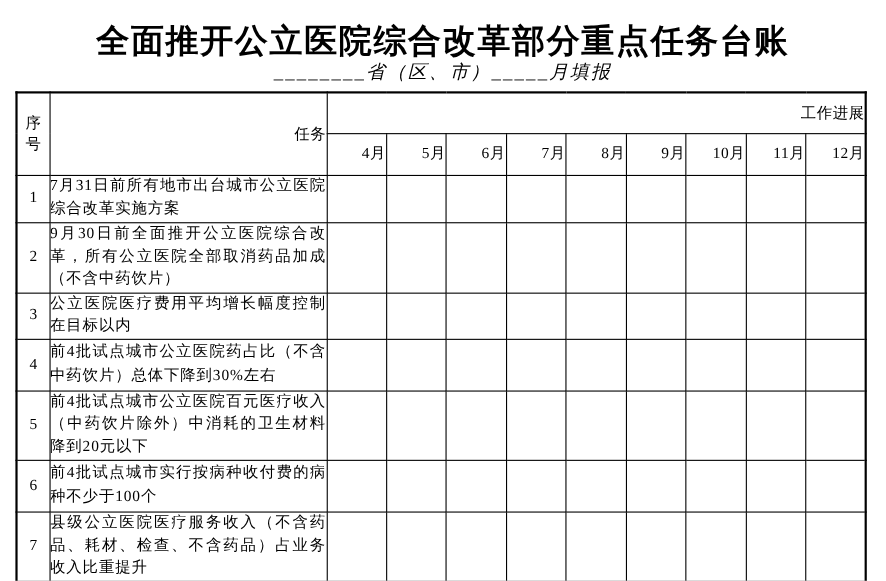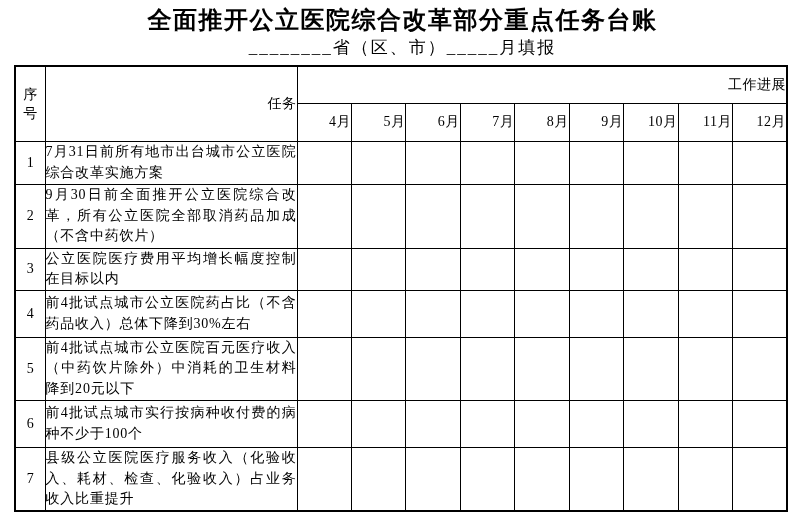--- a/index.html
+++ b/index.html
@@ -14,33 +14,34 @@
     color: #000;
     overflow: hidden;
   }
   .page {
     position: relative;
     width: 805px;
     height: 528px;
   }
   .title {
     margin: 0;
-    padding-top: 6px;
+    padding-top: 24px;
     text-align: center;
-    font-size: 24px;
+    font-size: 30px;
     font-weight: bold;
     letter-spacing: 1.5px;
     line-height: 28px;
   }
   .subtitle {
     margin-top: 3px;
     text-align: center;
     font-size: 17px;
     letter-spacing: 2px;
     line-height: 22px;
+    font-style: italic;
   }
   table.ledger {
     margin: 6px 0 0 14px;
     width: 774px;
     border-collapse: collapse;
     table-layout: fixed;
     border: 2px solid #000;
   }
   table.ledger th, table.ledger td {
     border: 1px solid #000;
@@ -156,21 +157,21 @@
           <td class="p"></td>
           <td class="p"></td>
           <td class="p"></td>
           <td class="p"></td>
           <td class="p"></td>
           <td class="p"></td>
           <td class="p"></td>
       </tr>
       <tr style="height:47px">
         <td class="no">4</td>
-        <td class="task">前4批试点城市公立医院药占比（不含药品收入）总体下降到30%左右</td>
+        <td class="task">前4批试点城市公立医院药占比（不含中药饮片）总体下降到30%左右</td>
         <td class="p"></td>
           <td class="p"></td>
           <td class="p"></td>
           <td class="p"></td>
           <td class="p"></td>
           <td class="p"></td>
           <td class="p"></td>
           <td class="p"></td>
           <td class="p"></td>
       </tr>
@@ -195,21 +196,21 @@
           <td class="p"></td>
           <td class="p"></td>
           <td class="p"></td>
           <td class="p"></td>
           <td class="p"></td>
           <td class="p"></td>
           <td class="p"></td>
       </tr>
       <tr style="height:64px">
         <td class="no">7</td>
-        <td class="task">县级公立医院医疗服务收入（化验收入、耗材、检查、化验收入）占业务收入比重提升</td>
+        <td class="task">县级公立医院医疗服务收入（不含药品、耗材、检查、不含药品）占业务收入比重提升</td>
         <td class="p"></td>
           <td class="p"></td>
           <td class="p"></td>
           <td class="p"></td>
           <td class="p"></td>
           <td class="p"></td>
           <td class="p"></td>
           <td class="p"></td>
           <td class="p"></td>
       </tr>

